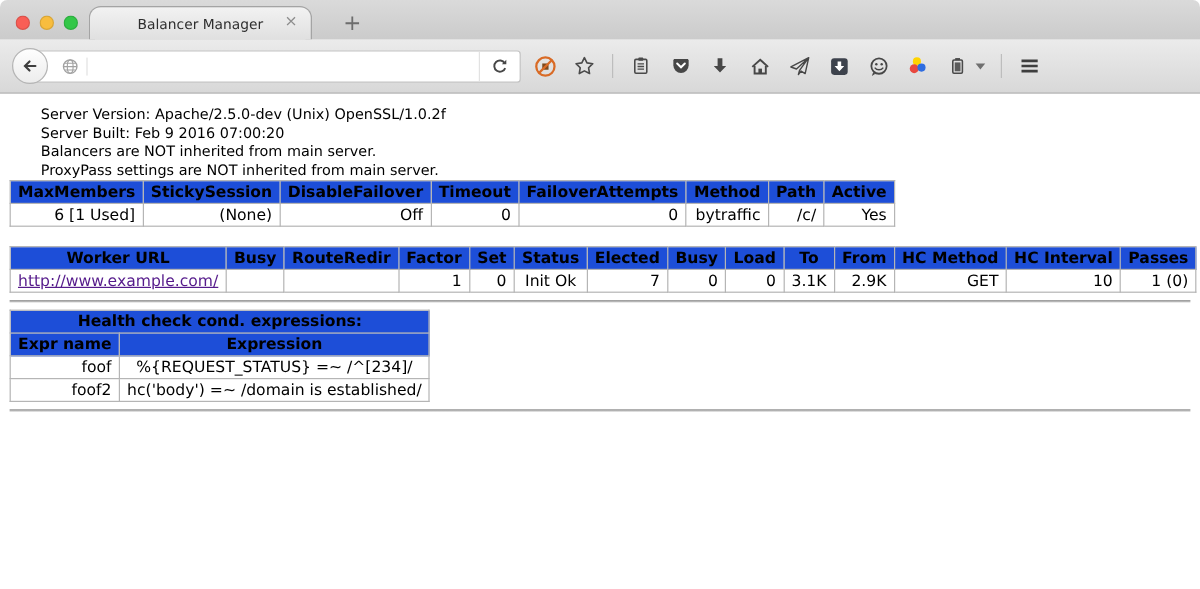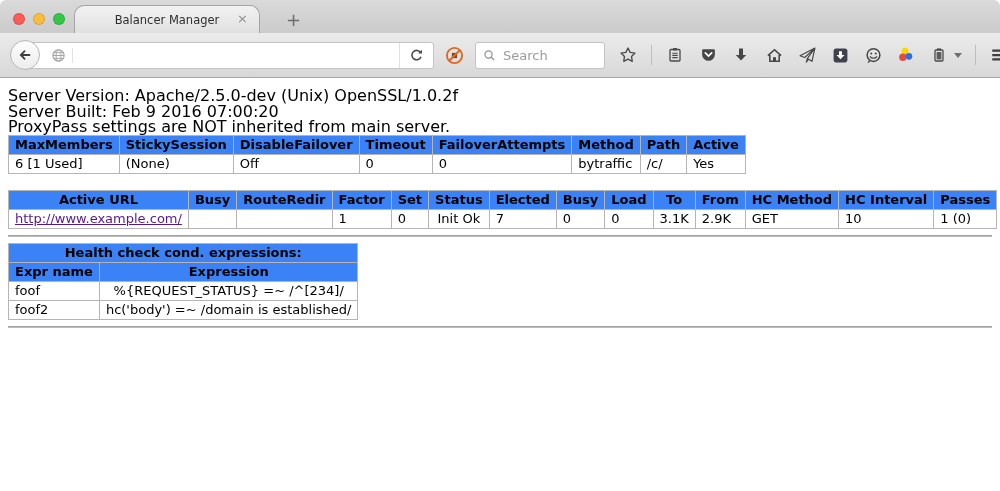--- a/index.html
+++ b/index.html
@@ -66,27 +66,27 @@
     font-family:inherit; font-size:13px; color:#333;
   }
   .searchfield input::placeholder { color:#9b9b9b; }
   .iconrow { display:flex; align-items:center; margin-left:13px; gap:13px; }
   .ibtn { display:flex; align-items:center; justify-content:center; width:20px; height:20px; flex:none; }
   .vsep { width:1px; height:20px; background:#bdbdbd; flex:none; }
   .caret { width:0; height:0; border-left:4px solid transparent; border-right:4px solid transparent; border-top:5px solid #6f6f6f; margin-left:-8px; }
   
   .content { padding:10px 8px 0 8px; color:#000; }
   h1.pagetitle { font-size:23px; font-weight:700; margin:12px 0 17px 0; }
-  .info { font-size:16px; line-height:15.6px; }
+  .info { font-size:12px; line-height:15.6px;margin-left:26px; }
   h3.statusline { font-size:15px; font-weight:700; margin:28px 0 12px 0; }
   a.vlink { color:#551a8b; text-decoration:underline; }
   table.datatable { border-collapse:collapse; border:1px solid #8d8d8d; font-size:13px; }
   .datatable th, .datatable td { border:1px solid #b5b5b5; padding:1px 6px; height:19px; white-space:nowrap; }
-  .datatable th { background:#3b82f6; font-weight:700; text-align:center; }
-  .datatable td { text-align:left; }
+  .datatable th { background:#1d4ed8; font-weight:700; text-align:center; }
+  .datatable td { text-align:right; }
   .datatable td.left { text-align:center; }
   .worker-table { margin-top:16px; }
   .health-table { margin-top:3px; }
   hr.rule { border:0; height:2px; background:linear-gradient(#979797,#c8c8c8); margin:6px 0; }
   svg { display:block; }
 </style>
 </head>
 <body>
 
 <div class="titlebar">
@@ -132,29 +132,20 @@
   </div>
   <div class="flashbtn">
     <span>
       <svg width="19" height="19" viewBox="0 0 16 16">
           <circle cx="8" cy="8" r="6.4" fill="none" stroke="#d96b26" stroke-width="1.6"></circle>
           <rect x="5.8" y="5.8" width="4.4" height="4.4" fill="#7c4a1e"></rect>
           <path d="M3.4 12.6L12.6 3.4" stroke="#d96b26" stroke-width="1.6"></path>
         </svg>
     </span>
   </div>
-  <div class="searchfield">
-    <span>
-      <svg width="13" height="13" viewBox="0 0 16 16">
-          <circle cx="6.8" cy="6.8" r="4.4" fill="none" stroke="#8f8f8f" stroke-width="1.5"></circle>
-          <path d="M10.2 10.2l3.4 3.4" stroke="#8f8f8f" stroke-width="1.5"></path>
-        </svg>
-    </span>
-    <input type="text" placeholder="Search" style="">
-  </div>
   <div class="iconrow">
     <span class="ibtn">
         <span>
           <svg width="18" height="18" viewBox="0 0 16 16">
             <path d="M8 1.8l1.9 3.9 4.3.6-3.1 3 .7 4.3L8 11.6l-3.8 2 .7-4.3-3.1-3 4.3-.6z" fill="none" stroke="#4a4a4a" stroke-width="1.2" stroke-linejoin="round"></path>
           </svg>
         </span>
       </span>
     <span class="vsep"></span>
     <span class="ibtn">
@@ -245,20 +236,21 @@
       </span>
 
   </div>
 </div>
 
 <div class="content">
 
   <div class="info">
     <div>Server Version: Apache/2.5.0-dev (Unix) OpenSSL/1.0.2f</div>
     <div>Server Built: Feb 9 2016 07:00:20</div>
+    <div>Balancers are NOT inherited from main server.</div>
     <div>ProxyPass settings are NOT inherited from main server.</div>
   </div>
 
 
   <table class="datatable balancer-table">
     <colgroup>
         <col style="width:94px">
         <col style="width:102px">
         <col style="width:110px">
         <col style="width:56px">
@@ -303,21 +295,21 @@
         <col style="width:36px">
         <col style="width:36px">
         <col style="width:36px">
         <col style="width:42px">
         <col style="width:70px">
         <col style="width:74px">
         <col style="width:48px">
       </colgroup>
     <tbody>
         <tr>
-      <th>Active URL</th>
+      <th>Worker URL</th>
       <th>Busy</th>
       <th>RouteRedir</th>
       <th>Factor</th>
       <th>Set</th>
       <th>Status</th>
       <th>Elected</th>
       <th>Busy</th>
       <th>Load</th>
       <th>To</th>
       <th>From</th>

